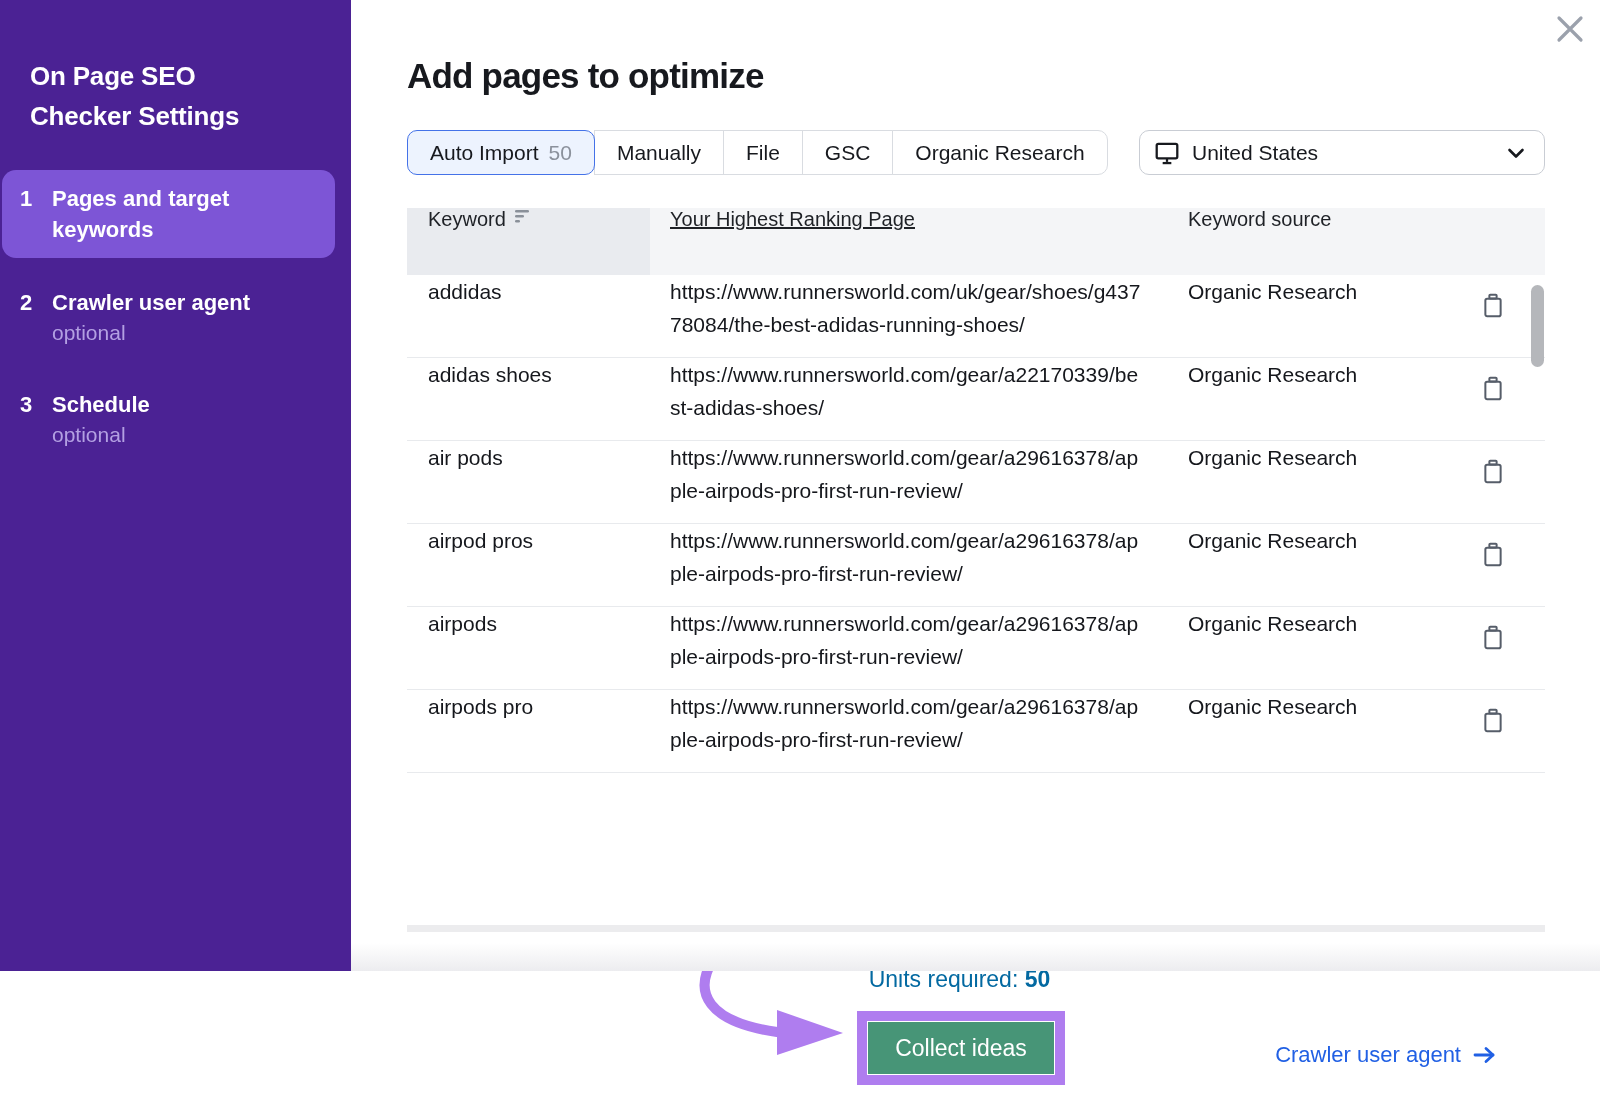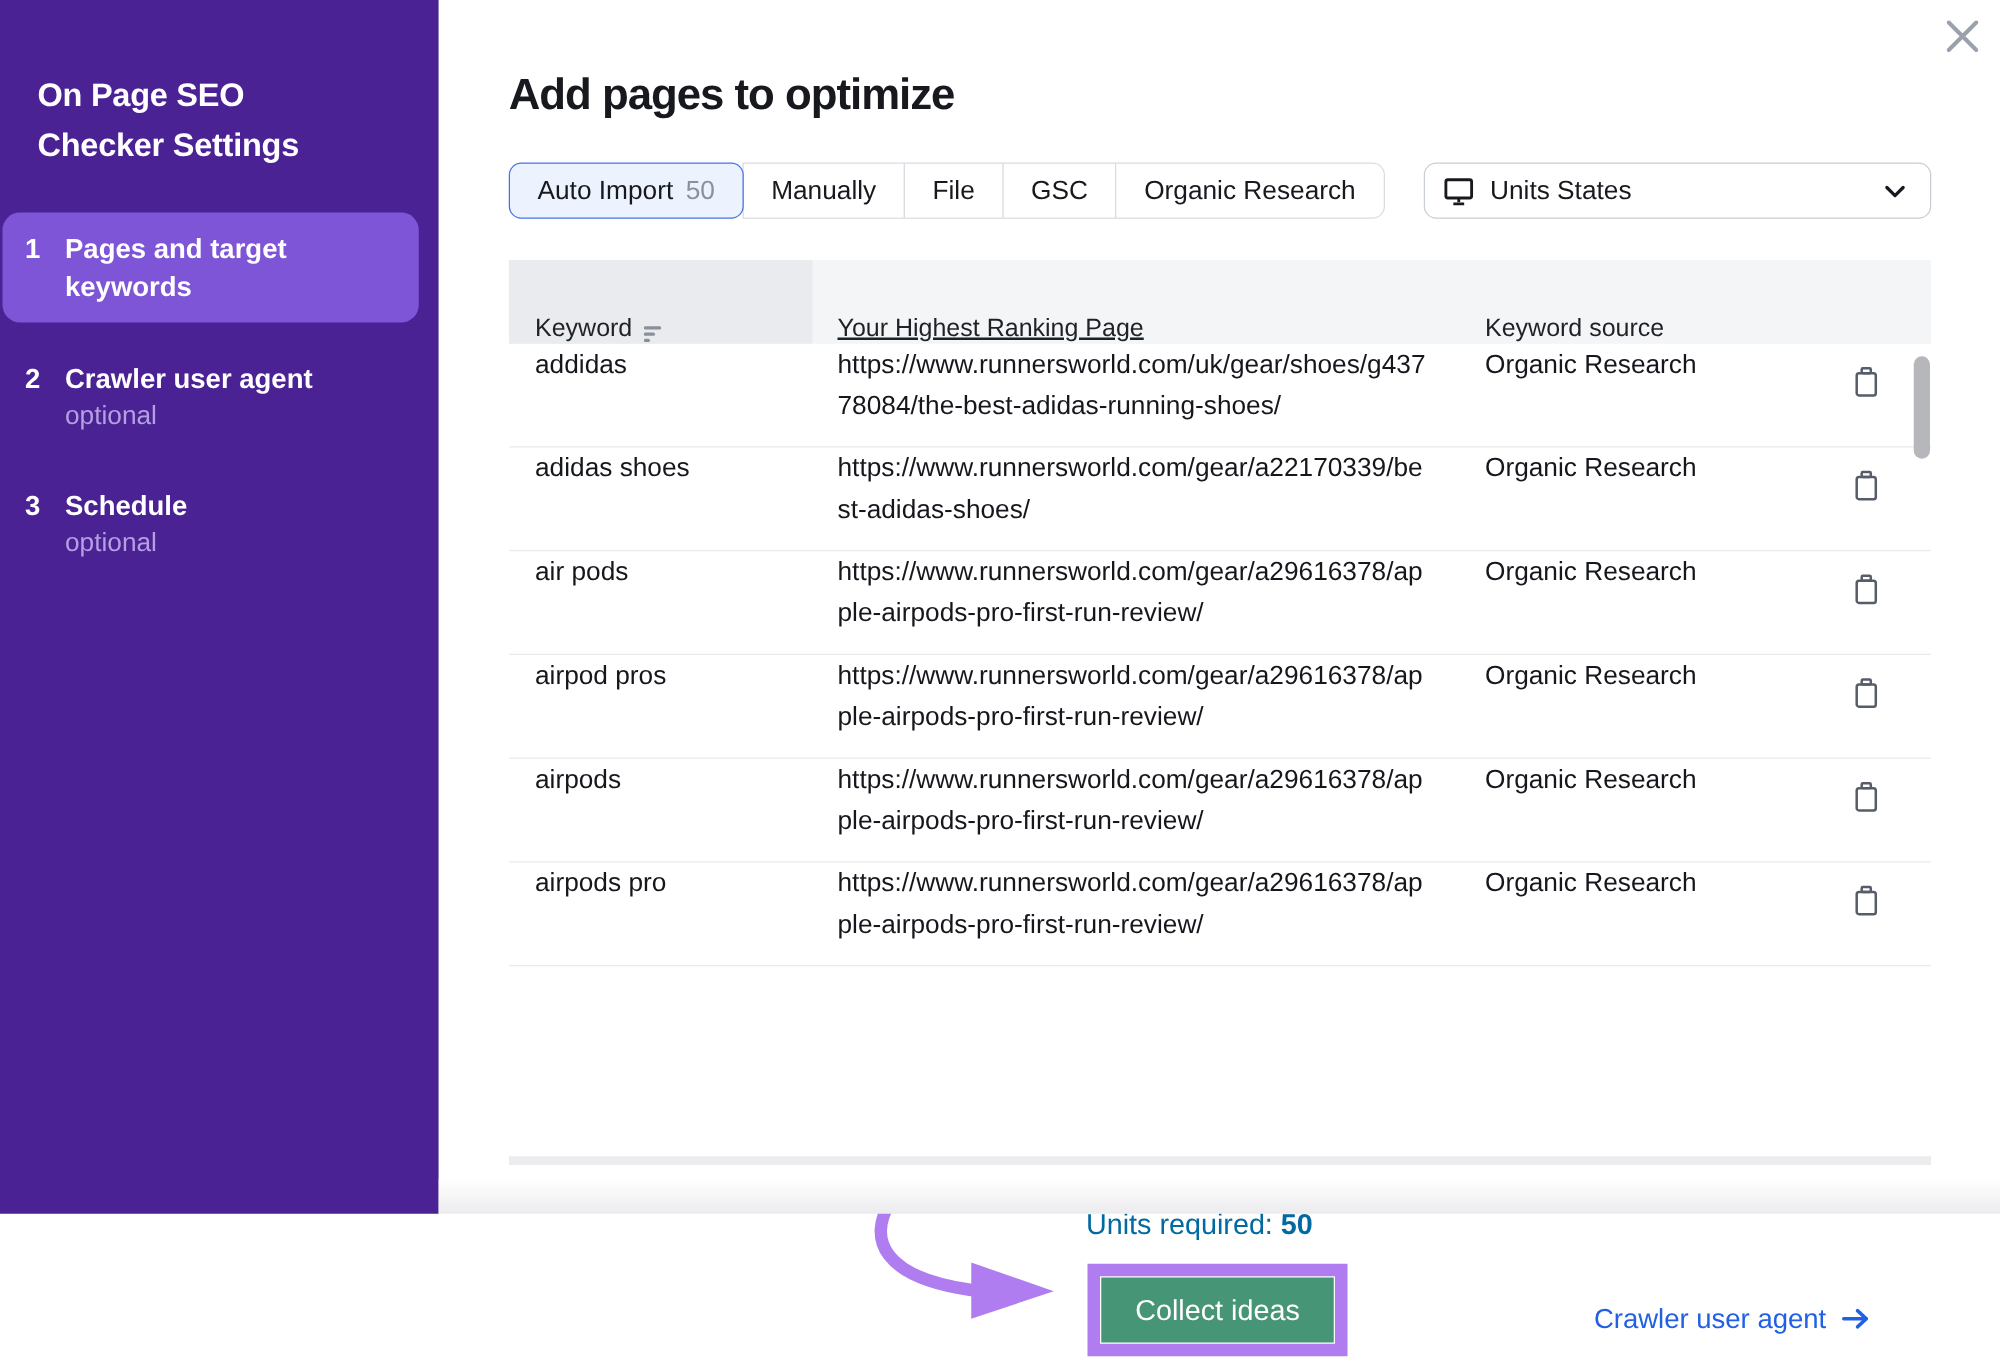--- a/index.html
+++ b/index.html
@@ -78,21 +78,21 @@
   .country-select .label { margin-left:12px; }
   .country-select .chev { margin-left:auto; }
 
   
   .table {
     position:relative; margin-top:33px; width:1138px; height:724px;
     overflow:hidden; font-size:21px;
   }
   .thead, .row { display:grid; grid-template-columns:243px 520px 290px 85px; }
   .thead { background:#F4F5F7; height:67px; }
-  .th { display:flex; align-items:flex-end; font-size:20px; color:#1E2126; }
+  .th { display:flex; align-items:flex-start; font-size:20px; color:#1E2126; }
   .th-keyword { background:#E9EBEF; padding-left:21px; gap:9px; cursor:pointer; }
   .th-url { padding-left:20px;text-decoration:underline; }
   .th-source { padding-left:18px; }
   .row { border-bottom:1px solid #E8EAED; }
   .cell { padding-bottom:16px; line-height:33px; color:#15171C; }
   .c-keyword { padding-left:21px; }
   .c-url { padding-left:20px; padding-right:25px; word-break:break-all; }
   .c-source { padding-left:18px; }
   .c-action { padding-top:18px; }
   .trash {
@@ -108,21 +108,21 @@
   }
 
   
   .units {
     position:absolute; top:966px; left:56px; width:1105px;
     text-align:center; font-size:23px; color:#0369a1;
   }
   .units b { font-weight:700; }
   .annotation-arrow { position:absolute; left:340px; top:956px; pointer-events:none; }
   .btn-frame {
-    position:absolute; left:519px; top:1011px;
+    position:absolute; left:506px; top:1011px;
     border:10px solid #AF7DEF; background:#fff; padding:1px;
   }
   .collect-btn {
     display:block; background:#479577; color:#fff; border:none; cursor:pointer;
     font-family:inherit; font-size:23px; font-weight:400;
     width:186px; height:52px;
   }
   .crawler-link {
     position:absolute; top:1042px; right:103px;
     display:flex; align-items:center; gap:12px;
@@ -199,21 +199,21 @@
 
   </button>
 </div>
 
       <div class="country-select">
         <svg width="26" height="26" viewBox="0 0 24 24" fill="none" stroke="#17191E" stroke-width="2.1">
           <rect x="2.5" y="3.5" width="19" height="13.5" rx="1.5"></rect>
           <path d="M12 17v3.2"></path>
           <path d="M8 21.3h8"></path>
         </svg>
-        <span class="label">Units States</span>
+        <span class="label">United States</span>
         <svg class="chev" width="24" height="24" viewBox="0 0 24 24" fill="none" stroke="#17191E" stroke-width="2.6" stroke-linecap="round" stroke-linejoin="round">
           <path d="M5.5 9l6.5 6.5L18.5 9"></path>
         </svg>
       </div>
     </div>
 
     <div class="table">
       <div class="thead">
         <div class="th th-keyword">
           <span>Keyword</span>

